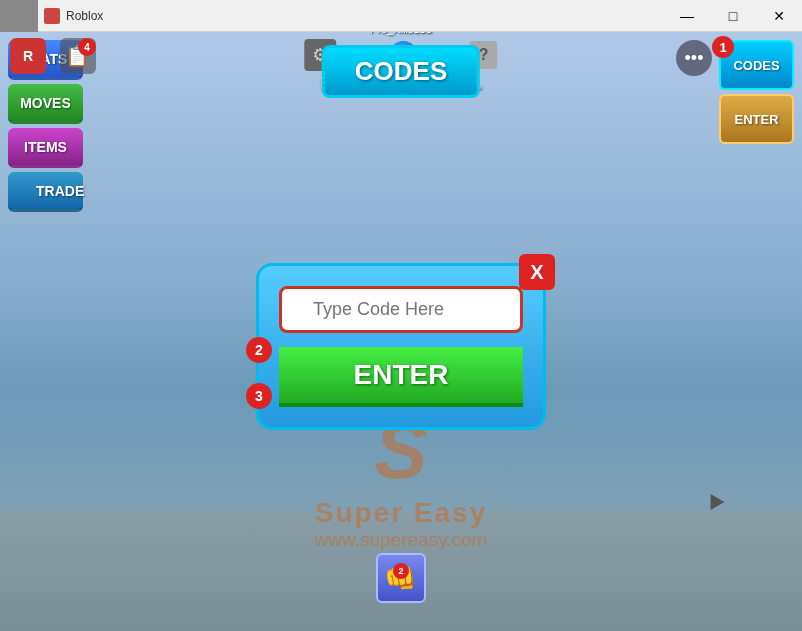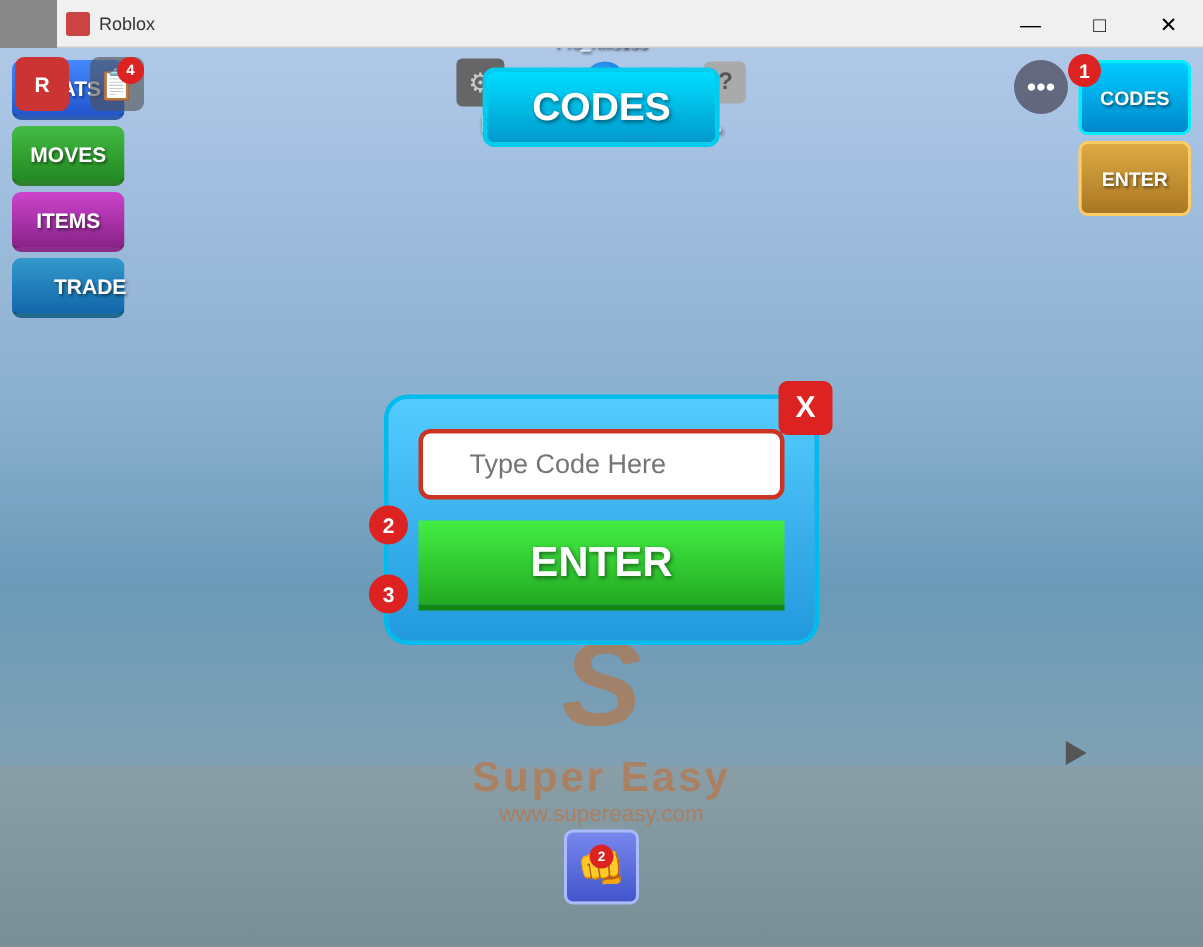--- a/index.html
+++ b/index.html
@@ -80,21 +80,21 @@
       color: #cc6622;
       font-style: italic;
     }
     .watermark-text {
       font-size: 28px;
       font-weight: bold;
       color: #cc6622;
       letter-spacing: 2px;
     }
     .watermark-url {
-      font-size: 15px;
+      font-size: 19px;
       color: #cc6622;
     }
 
     
     .top-hud {
       position: absolute;
       top: 8px;
       left: 50%;
       transform: translateX(-50%);
       display: flex;

